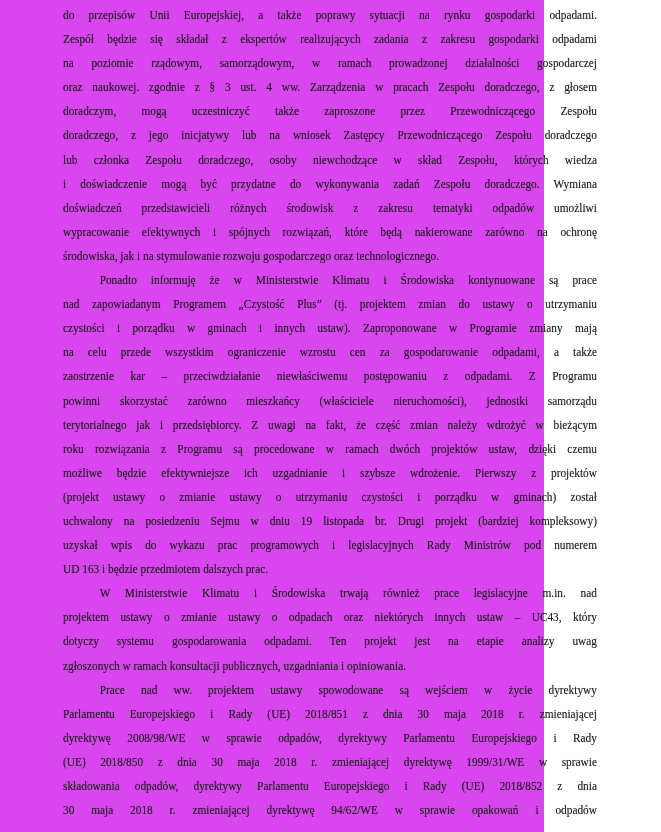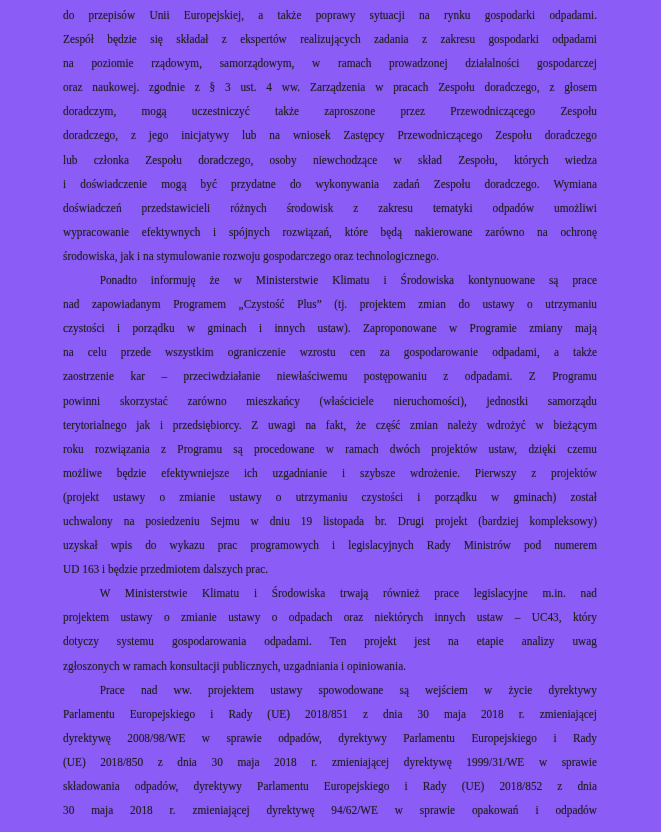--- a/index.html
+++ b/index.html
@@ -5,23 +5,23 @@
   html, body {
     margin: 0;
     padding: 0;
     width: 661px;
     height: 832px;
     overflow: hidden;
     background: #ffffff;
   }
   .page {
     position: relative;
-    width: 661px;
+    width: 544px;
     height: 832px;
-    background: #8b5cf6;
+    background: #d946ef;
     font-family: "Liberation Serif", "DejaVu Serif", serif;
   }
   
   .text-block {
     position: absolute;
     left: 63px;
     top: 3px;
     width: 612px;
     transform: scaleX(0.8725);
     transform-origin: 0 0;

